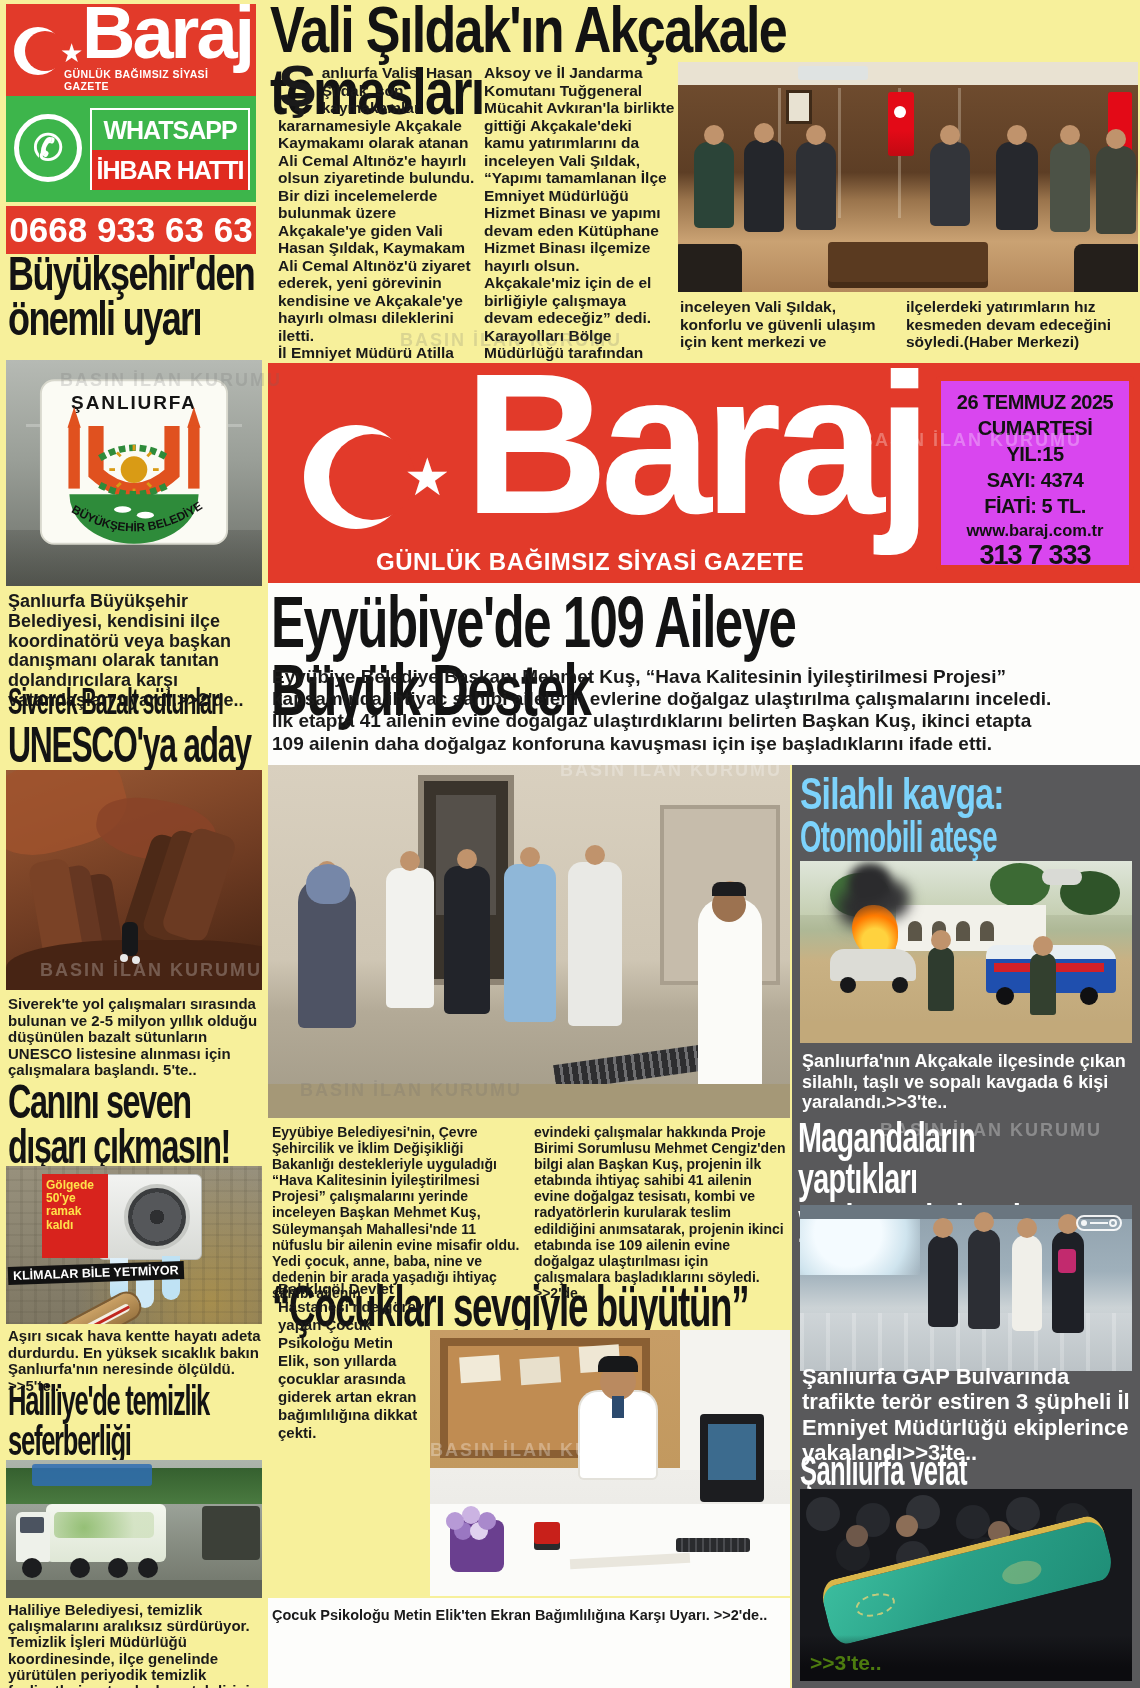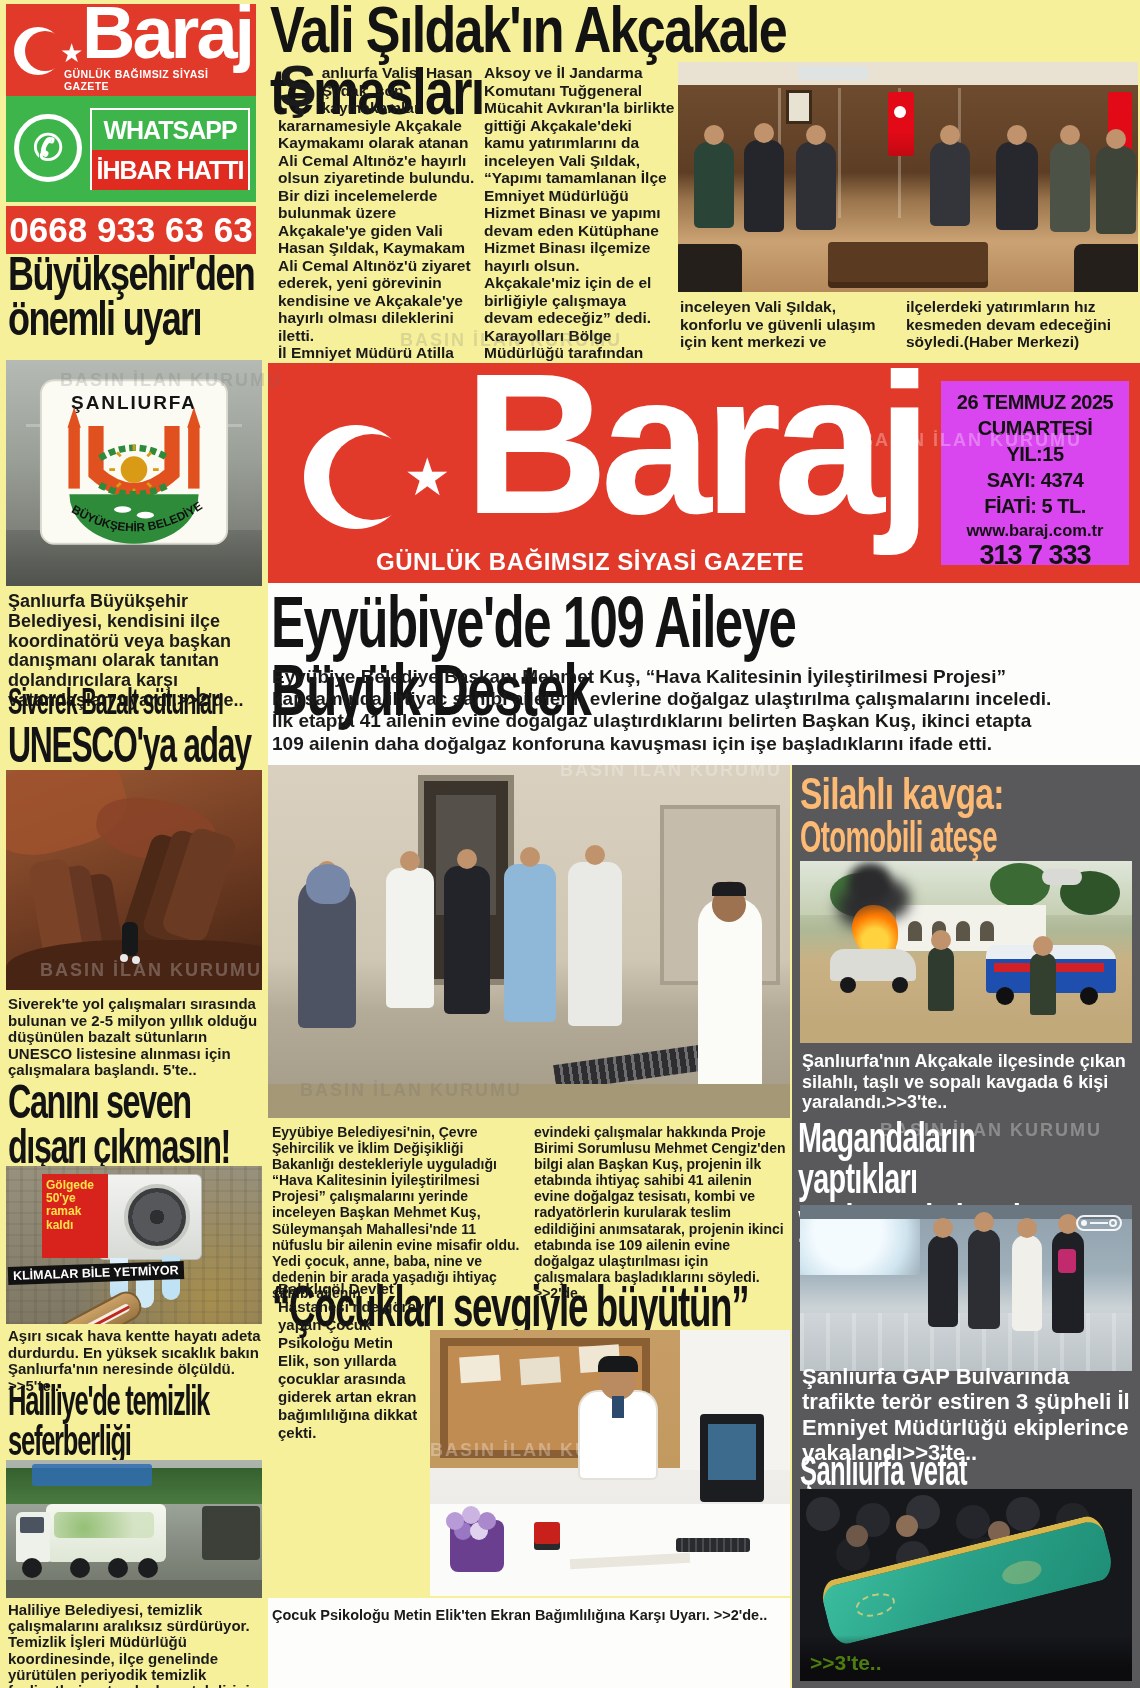--- a/index.html
+++ b/index.html
@@ -86,21 +86,21 @@
   #mainCol2 { left:534px; top:1124px; width:254px; font-size:14px; line-height:1.15; }
   #cocukHl  { left:272px; top:1280px; width:760px; font-size:54px; }
   #cocukTxt { left:278px; top:1280px; width:150px; font-size:15px; line-height:1.2; }
   #docPhoto { left:430px; top:1330px; width:360px; height:266px;
               background:linear-gradient(180deg,#c79d66 0%,#c2995f 52%,#efeeea 52%,#e7e6e2 100%); }
   #capBand  { left:268px; top:1598px; width:522px; height:90px; background:#fdfdfb; }
   #cocukCap { left:272px; top:1608px; width:518px; font-size:14.5px; white-space:nowrap; line-height:1.1;}
 
   
   #grayCol { left:792px; top:765px; width:348px; height:923px; background:#59595b; }
-  #kavgaHl   { left:8px;  top:8px;   font-size:42px; color:#fdba74; letter-spacing:-1px; font-weight:700; line-height:.97;}
+  #kavgaHl   { left:8px;  top:8px;   font-size:42px; color:#7dd3fc; letter-spacing:-1px; font-weight:700; line-height:.97;}
   #kavgaPhoto{ left:8px;  top:96px;  width:332px; height:182px;
                background:linear-gradient(180deg,#dde3d8 0%,#c2cbb1 22%,#aeb896 38%,#c9b183 55%,#bfa678 100%); }
   #kavgaTxt  { left:10px; top:286px; width:332px; font-size:18px; line-height:1.15; }
   #magandaHl { left:6px;  top:352px; font-size:40px; color:#fff; letter-spacing:-1px; font-weight:700; line-height:.97;}
   #magandaPhoto{ left:8px; top:440px; width:332px; height:166px;
                background:linear-gradient(180deg,#8fa0ac 0%,#9fb0bb 40%,#ccd3d6 62%,#b9c2c6 100%); }
   #magandaTxt{ left:10px; top:599px; width:334px; font-size:22px; line-height:1.15; }
   #vefatHl   { left:8px;  top:682px; font-size:40px; color:#fff; letter-spacing:-1px; font-weight:700; }
   #vefatPhoto{ left:8px;  top:724px; width:332px; height:192px; background:#17181c; }
   #vefatMore { left:10px; bottom:6px; color:#4d7c0f; font-weight:700; font-size:21px; }

